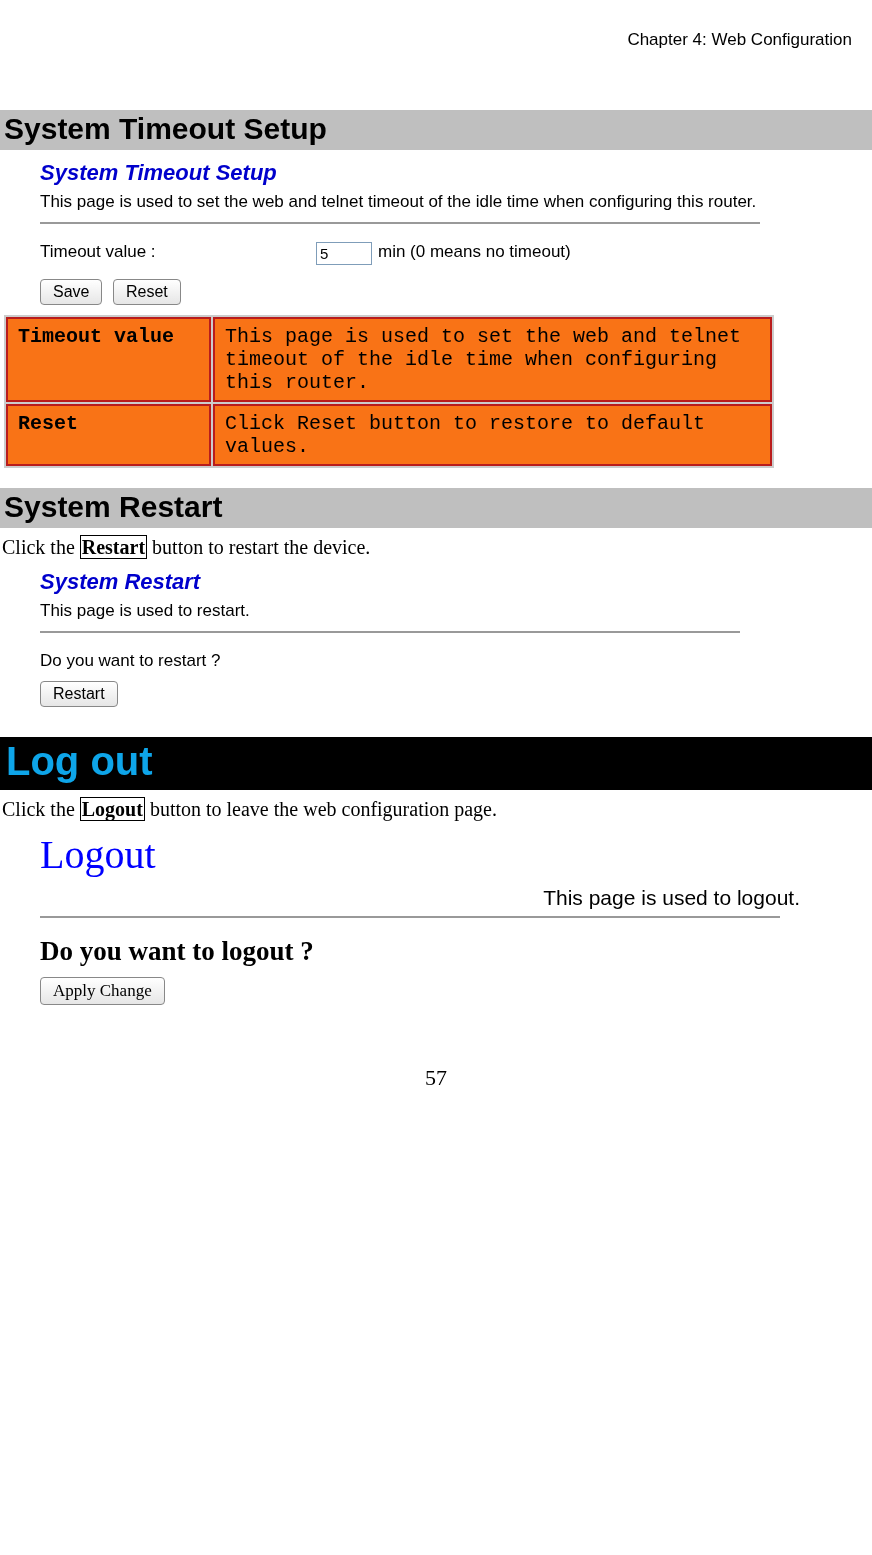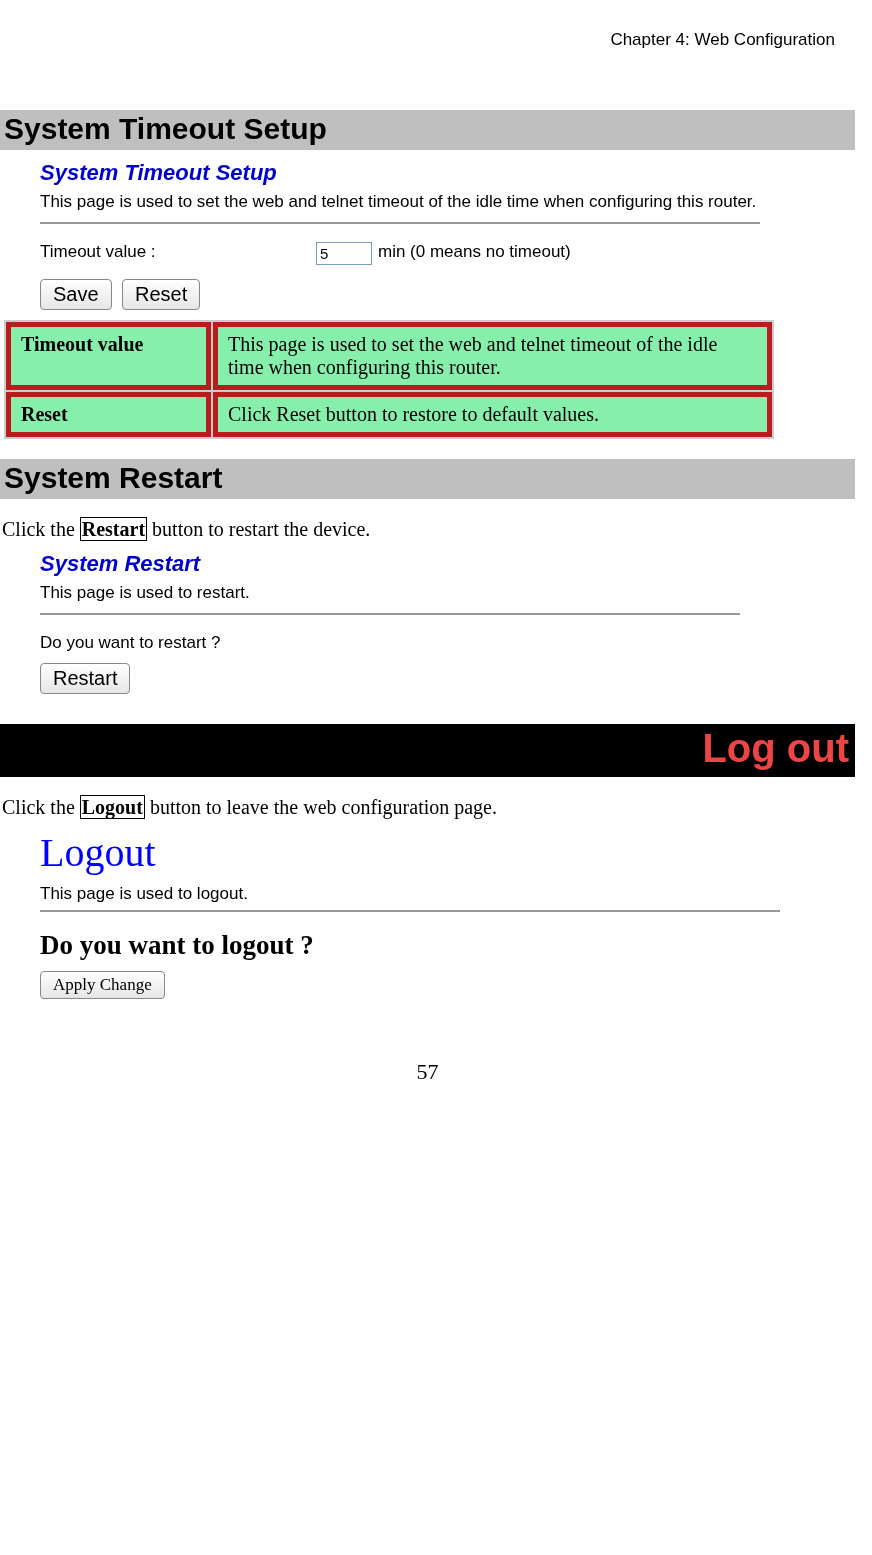--- a/index.html
+++ b/index.html
@@ -5,45 +5,44 @@
   * { box-sizing: border-box; }
   body {
     margin: 0;
     padding: 0;
     font-family: Arial, Helvetica, sans-serif;
     background: #ffffff;
     width: 872px;
   }
   .page {
     width: 872px;
-    padding: 30px 17px 40px 0;
+    padding: 30px 0 40px 0;
     position: relative;
   }
   .header-right {
     text-align: right;
     font-size: 17px;
     padding: 0 20px 60px 0;
   }
   .section-heading-gray {
     background: #bfbfbf;
     font-family: Verdana, Geneva, sans-serif;
     font-size: 30px;
     font-weight: bold;
     padding: 2px 4px 4px 4px;
     margin: 0 0 4px 0;
   }
   .section-heading-black {
     background: #000000;
-    color: #ef4444;
+    color: #0ea5e9;
     font-family: Verdana, Geneva, sans-serif;
     font-size: 40px;
     font-weight: bold;
     padding: 2px 6px 6px 6px;
     margin: 30px 0 6px 0;
-    text-align: right;
   }
   .screenshot {
     margin: 10px 0 10px 40px;
     border: none;
     font-family: Tahoma, Arial, sans-serif;
   }
   .ss-title {
     color: #0000cc;
     font-size: 22px;
     font-weight: bold;
@@ -74,48 +73,48 @@
     width: 56px;
     padding: 1px 3px;
     font-size: 15px;
     background: #fff;
   }
   .ss-button {
     border: 1px solid #888;
     border-radius: 4px;
     background: linear-gradient(#ffffff, #e6e6e6);
     padding: 3px 12px;
-    font-size: 20px;
+    font-size: 16px;
     cursor: pointer;
     margin-right: 6px;
   }
   .ss-button-wrap { margin: 8px 0 4px 0; }
   .param-table {
     border-collapse: separate;
     border-spacing: 2px;
     width: 770px;
     margin: 10px 0 20px 4px;
     background: #ccc;
   }
   .param-table td {
-    background: #86efac;
-    border: 5px solid #b91c1c;
+    background: #f97316;
+    border: 2px solid #b91c1c;
     padding: 6px 10px;
     vertical-align: top;
-    font-family: Liberation Serif, serif;
+    font-family: Liberation Mono, monospace;
     font-size: 20px;
   }
   .param-table td.key {
     font-weight: bold;
     width: 205px;
   }
   .body-text {
     font-family: "Times New Roman", serif;
     font-size: 20px;
-    margin: 19px 0 6px 2px;
+    margin: 8px 0 6px 2px;
   }
   .boxed {
     border: 1px solid #000;
     padding: 0 1px;
     font-weight: bold;
   }
   .page-num {
     text-align: center;
     font-family: "Times New Roman", serif;
     font-size: 22px;
@@ -128,22 +127,23 @@
     width: 760px;
   }
   .logout-title {
     color: #0000ff;
     font-size: 40px;
     font-weight: normal;
     margin: 6px 0 8px 0;
   }
   .logout-desc {
     font-family: Tahoma, Arial, sans-serif;
-    font-size: 17px;
+    font-size: 21px;
     margin: 4px 0 6px 0;
+    text-align: right;
   }
   .logout-hr {
     border: none;
     border-top: 2px solid #999;
     margin: 4px 0 18px 0;
     width: 740px;
   }
   .logout-q {
     font-family: "Times New Roman", serif;
     font-size: 27px;

